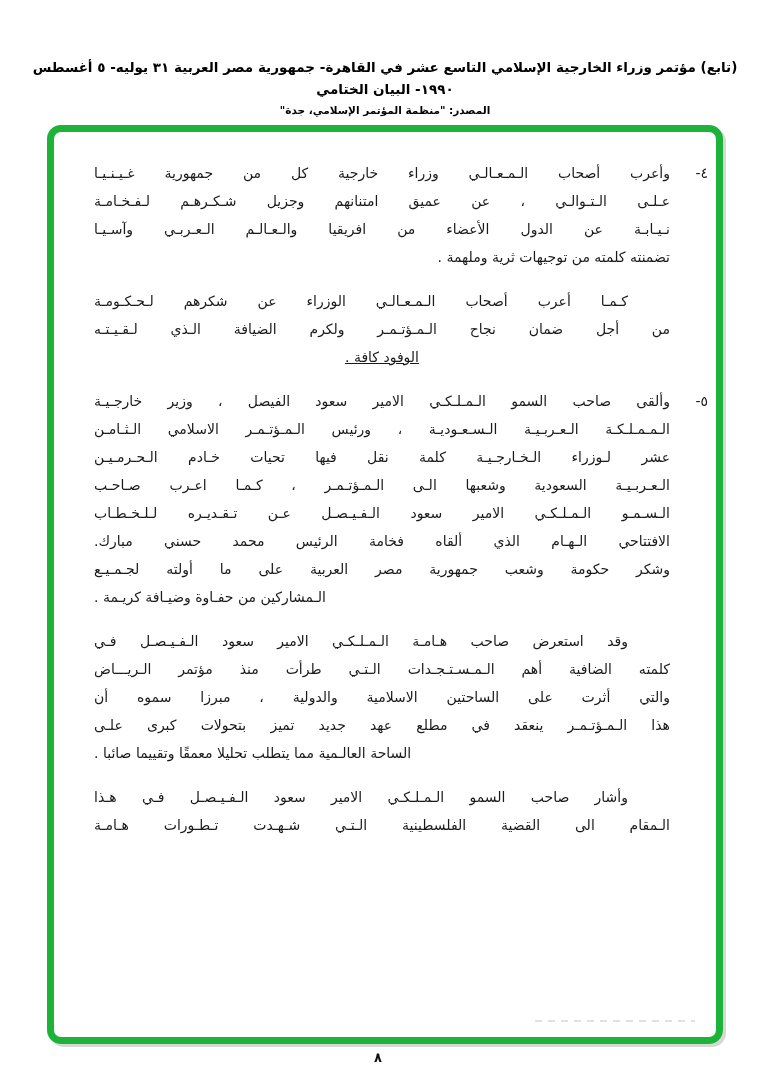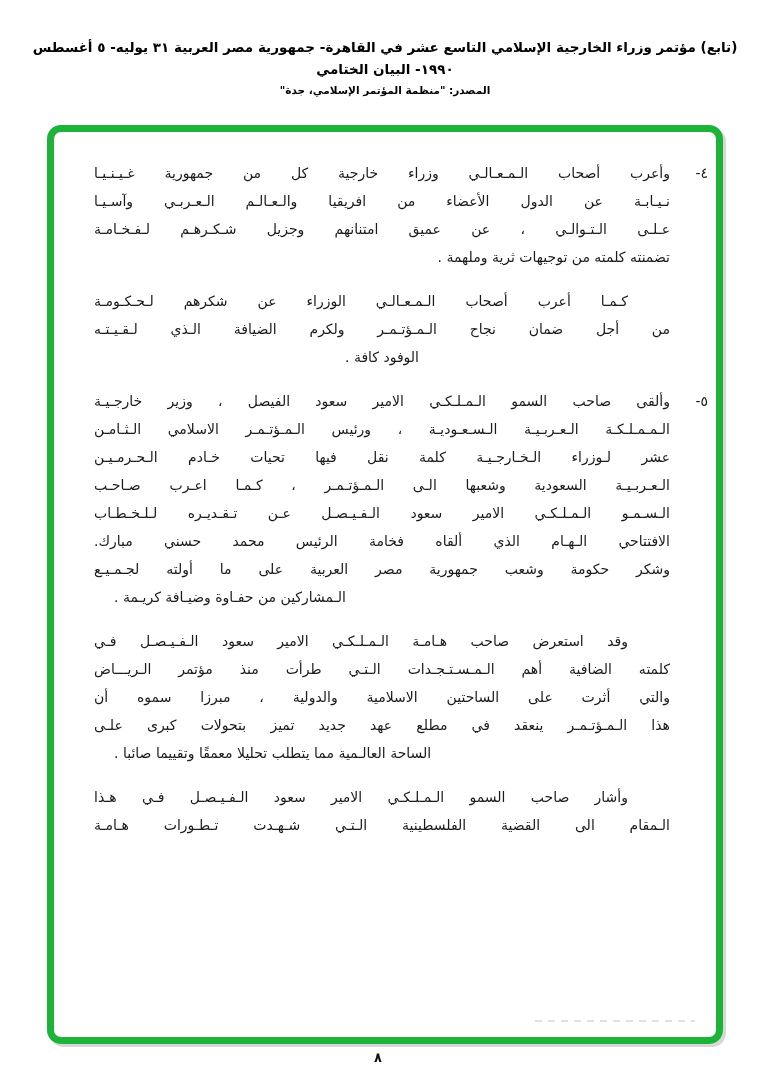--- a/index.html
+++ b/index.html
@@ -9,21 +9,21 @@
     position: relative;
     font-family: "DejaVu Sans", sans-serif;
     color: #161616;
     overflow: hidden;
   }
   .page { position: absolute; inset: 0; background: #fff; }
 
   
   .header {
     position: absolute;
-    top: 36px; left: 25px; right: 25px;
+    top: 56px; left: 25px; right: 25px;
     direction: rtl;
     text-align: center;
   }
   .header-line1 {
     font-size: 13.5px;
     font-weight: bold;
     letter-spacing: 0;
     line-height: 22px;
     color: #000;
   }
@@ -69,22 +69,22 @@
   }
   .lines { flex: 1 1 auto; min-width: 0; }
   .line {
     line-height: 28px;
     white-space: normal;
     text-align: justify;
     text-align-last: justify;
   }
   .line.indent { padding-right: 42px; }
   .line.last-right  { text-align: right;  text-align-last: right; }
-  .line.last-left   { text-align: left;   text-align-last: left; margin-left: 20px; }
-  .line.last-center { text-align: left; text-align-last: center; }
+  .line.last-left   { text-align: left;   text-align-last: left; }
+  .line.last-center { text-align: left; text-align-last: center; text-decoration: underline; }
   .line.last-justify{ text-align: justify; text-align-last: justify; }
 
   
   .artifact {
     position: absolute;
     left: 535px; top: 1020px;
     width: 160px; height: 2px;
     background: repeating-linear-gradient(90deg,#d9d9d9 0 7px, transparent 7px 13px);
     opacity: 0.8;
   }
@@ -110,22 +110,22 @@
     <div class="header-line2">المصدر: "منظمة المؤتمر الإسلامي، جدة"</div>
   </div>
 
   <div class="frame" style="border-color: rgb(29, 179, 57);"></div>
 
   <div class="doc-body">
       <div class="para">
         <div class="num">٤-</div>
         <div class="lines">
           <div class="line">وأعرب أصحاب الـمـعـالـي وزراء خارجية كل من جمهورية غـيـنـيـا</div>
+          <div class="line">عـلـى الـتـوالـي ، عن عميق امتنانهم وجزيل شـكـرهـم لـفـخـامـة</div>
           <div class="line">نـيـابـة عن الدول الأعضاء من افريقيا والـعـالـم الـعـربـي وآسـيـا</div>
-          <div class="line">عـلـى الـتـوالـي ، عن عميق امتنانهم وجزيل شـكـرهـم لـفـخـامـة</div>
           <div class="line last-right">تضمنته كلمته من توجيهات ثرية وملهمة .</div>
         </div>
       </div>
       <div class="para">
         <div class="num"></div>
         <div class="lines">
           <div class="line indent">كـمـا أعرب أصحاب الـمـعـالـي الوزراء عن شكرهم لـحـكـومـة</div>
           <div class="line">من أجل ضمان نجاح الـمـؤتـمـر ولكرم الضيافة الـذي لـقـيـتـه</div>
           <div class="line last-center">الوفود كافة .</div>
         </div>

